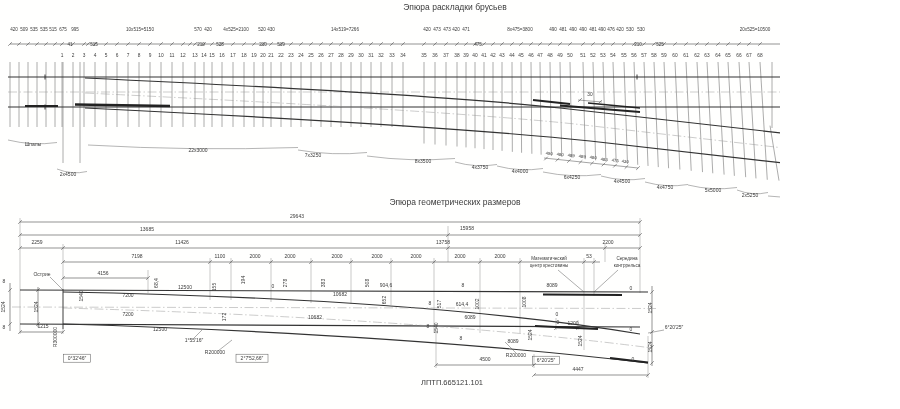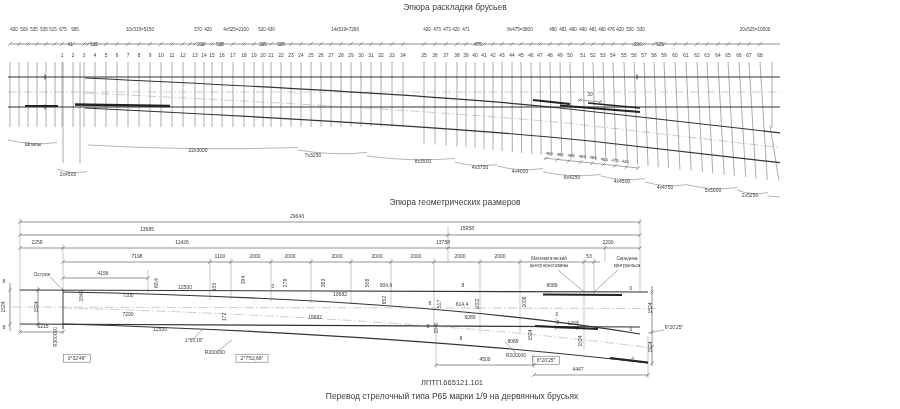--- a/index.html
+++ b/index.html
@@ -554,14 +554,13 @@
         <text x="77" y="360" font-size="5" text-anchor="middle">0°32′46″</text>
         <rect x="63.7" y="354.2" width="26.6" height="8" fill="none" stroke="#555" stroke-width="0.5"></rect>
         <text x="252" y="360" font-size="5" text-anchor="middle">2°7′52,66″</text>
         <rect x="236" y="354.2" width="32" height="8" fill="none" stroke="#555" stroke-width="0.5"></rect>
         <text x="546" y="362" font-size="5" text-anchor="middle">6°20′25″</text>
         <rect x="532.7" y="356.2" width="26.6" height="8" fill="none" stroke="#555" stroke-width="0.5"></rect>
         <text x="674" y="329" font-size="5" text-anchor="middle">6°20′25″</text>
       </g>
     </svg>
   <div class="t docnum" style="left:452px;top:378px;">ЛПТП.665121.101</div>
-  <div class="t doccap" style="left:452px;top:391px;">Перевод стрелочный типа Р65 марки 1/9 на дервянных брусьях</div>
 </div>
 
 </body></html>

